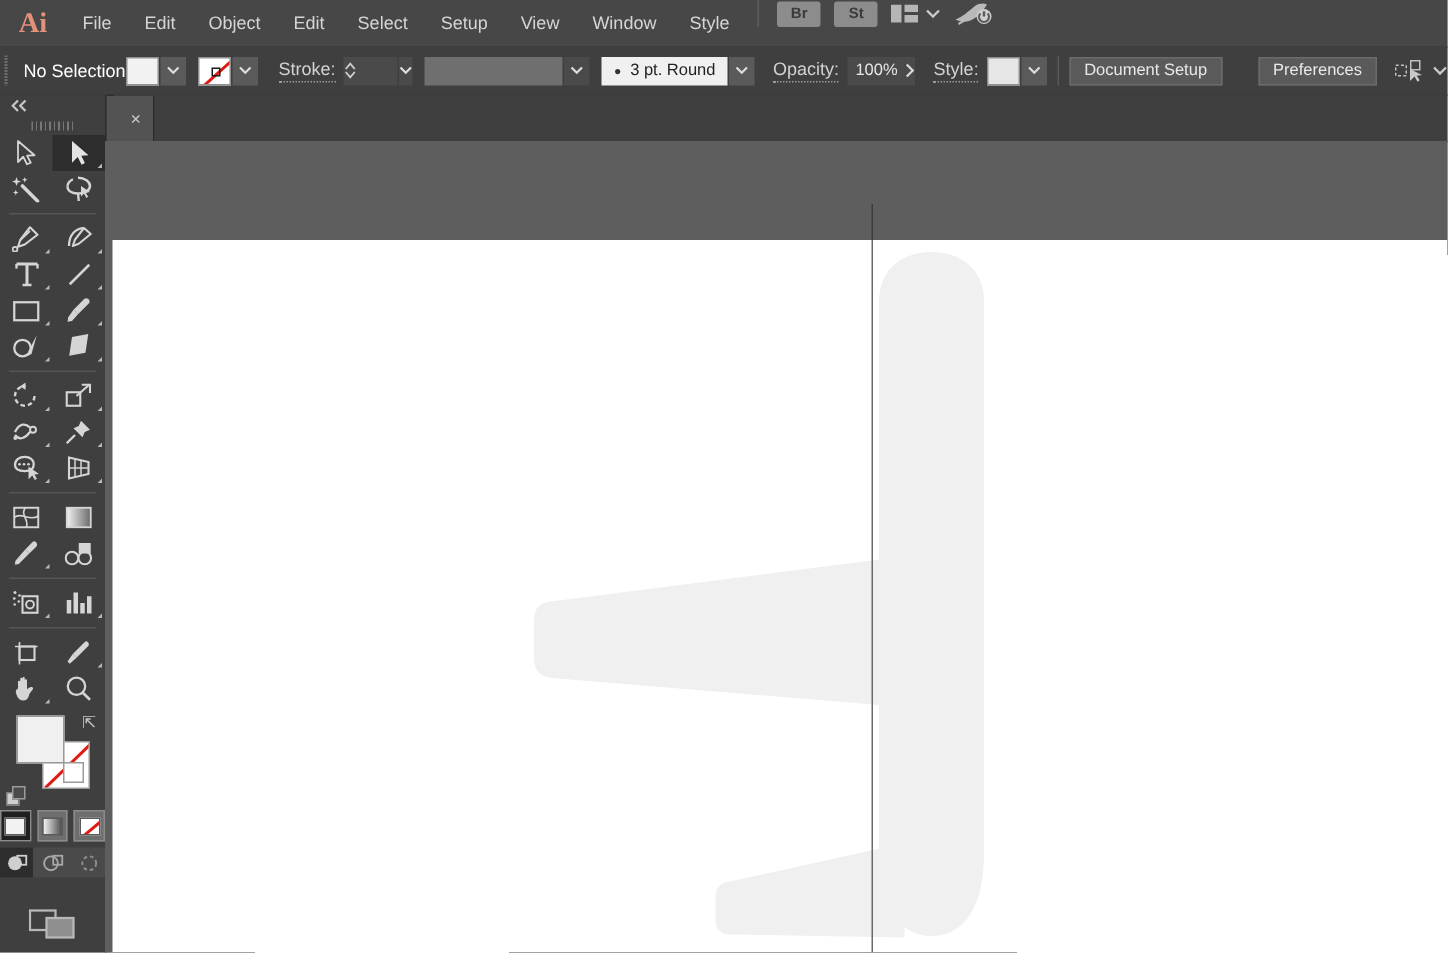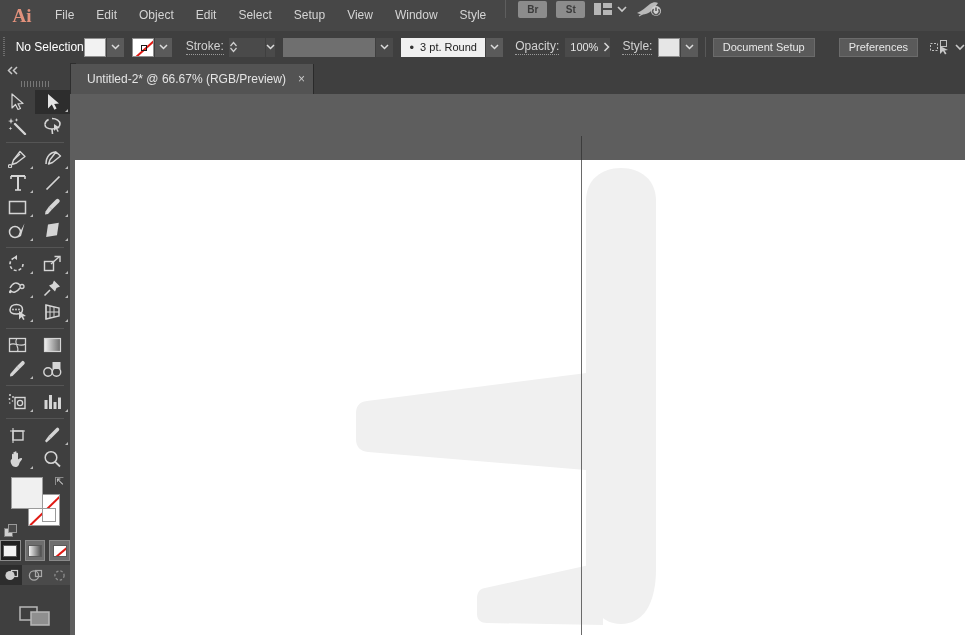--- a/index.html
+++ b/index.html
@@ -321,21 +321,20 @@
         <path d="M10 6 L10 14 L13 11 L15 14.5 L16.5 13.5 L14.5 10.5 L18 10 Z" fill="#c9c9c9"></path>
       </svg>
       <svg width="10" height="7" viewBox="0 0 10 7">
           <path d="M1 1 L5 5 L9 1" stroke="#c9c9c9" stroke-width="1.6" fill="none"></path>
         </svg>
     </div>
   </div>
 
   <div class="tabbar">
     <div class="doctab">
-      <span>Untitled-2* @ 66.67% (RGB/Preview)</span>
       <span class="tab-close">×</span>
     </div>
   </div>
 
   <div class="toolbar">
     <div class="tb-collapse">
       <svg width="12" height="9" viewBox="0 0 12 9">
         <path d="M5 1 L1.5 4.5 L5 8" stroke="#c7c7c7" stroke-width="1.5" fill="none"></path>
         <path d="M10 1 L6.5 4.5 L10 8" stroke="#c7c7c7" stroke-width="1.5" fill="none"></path>
       </svg>

